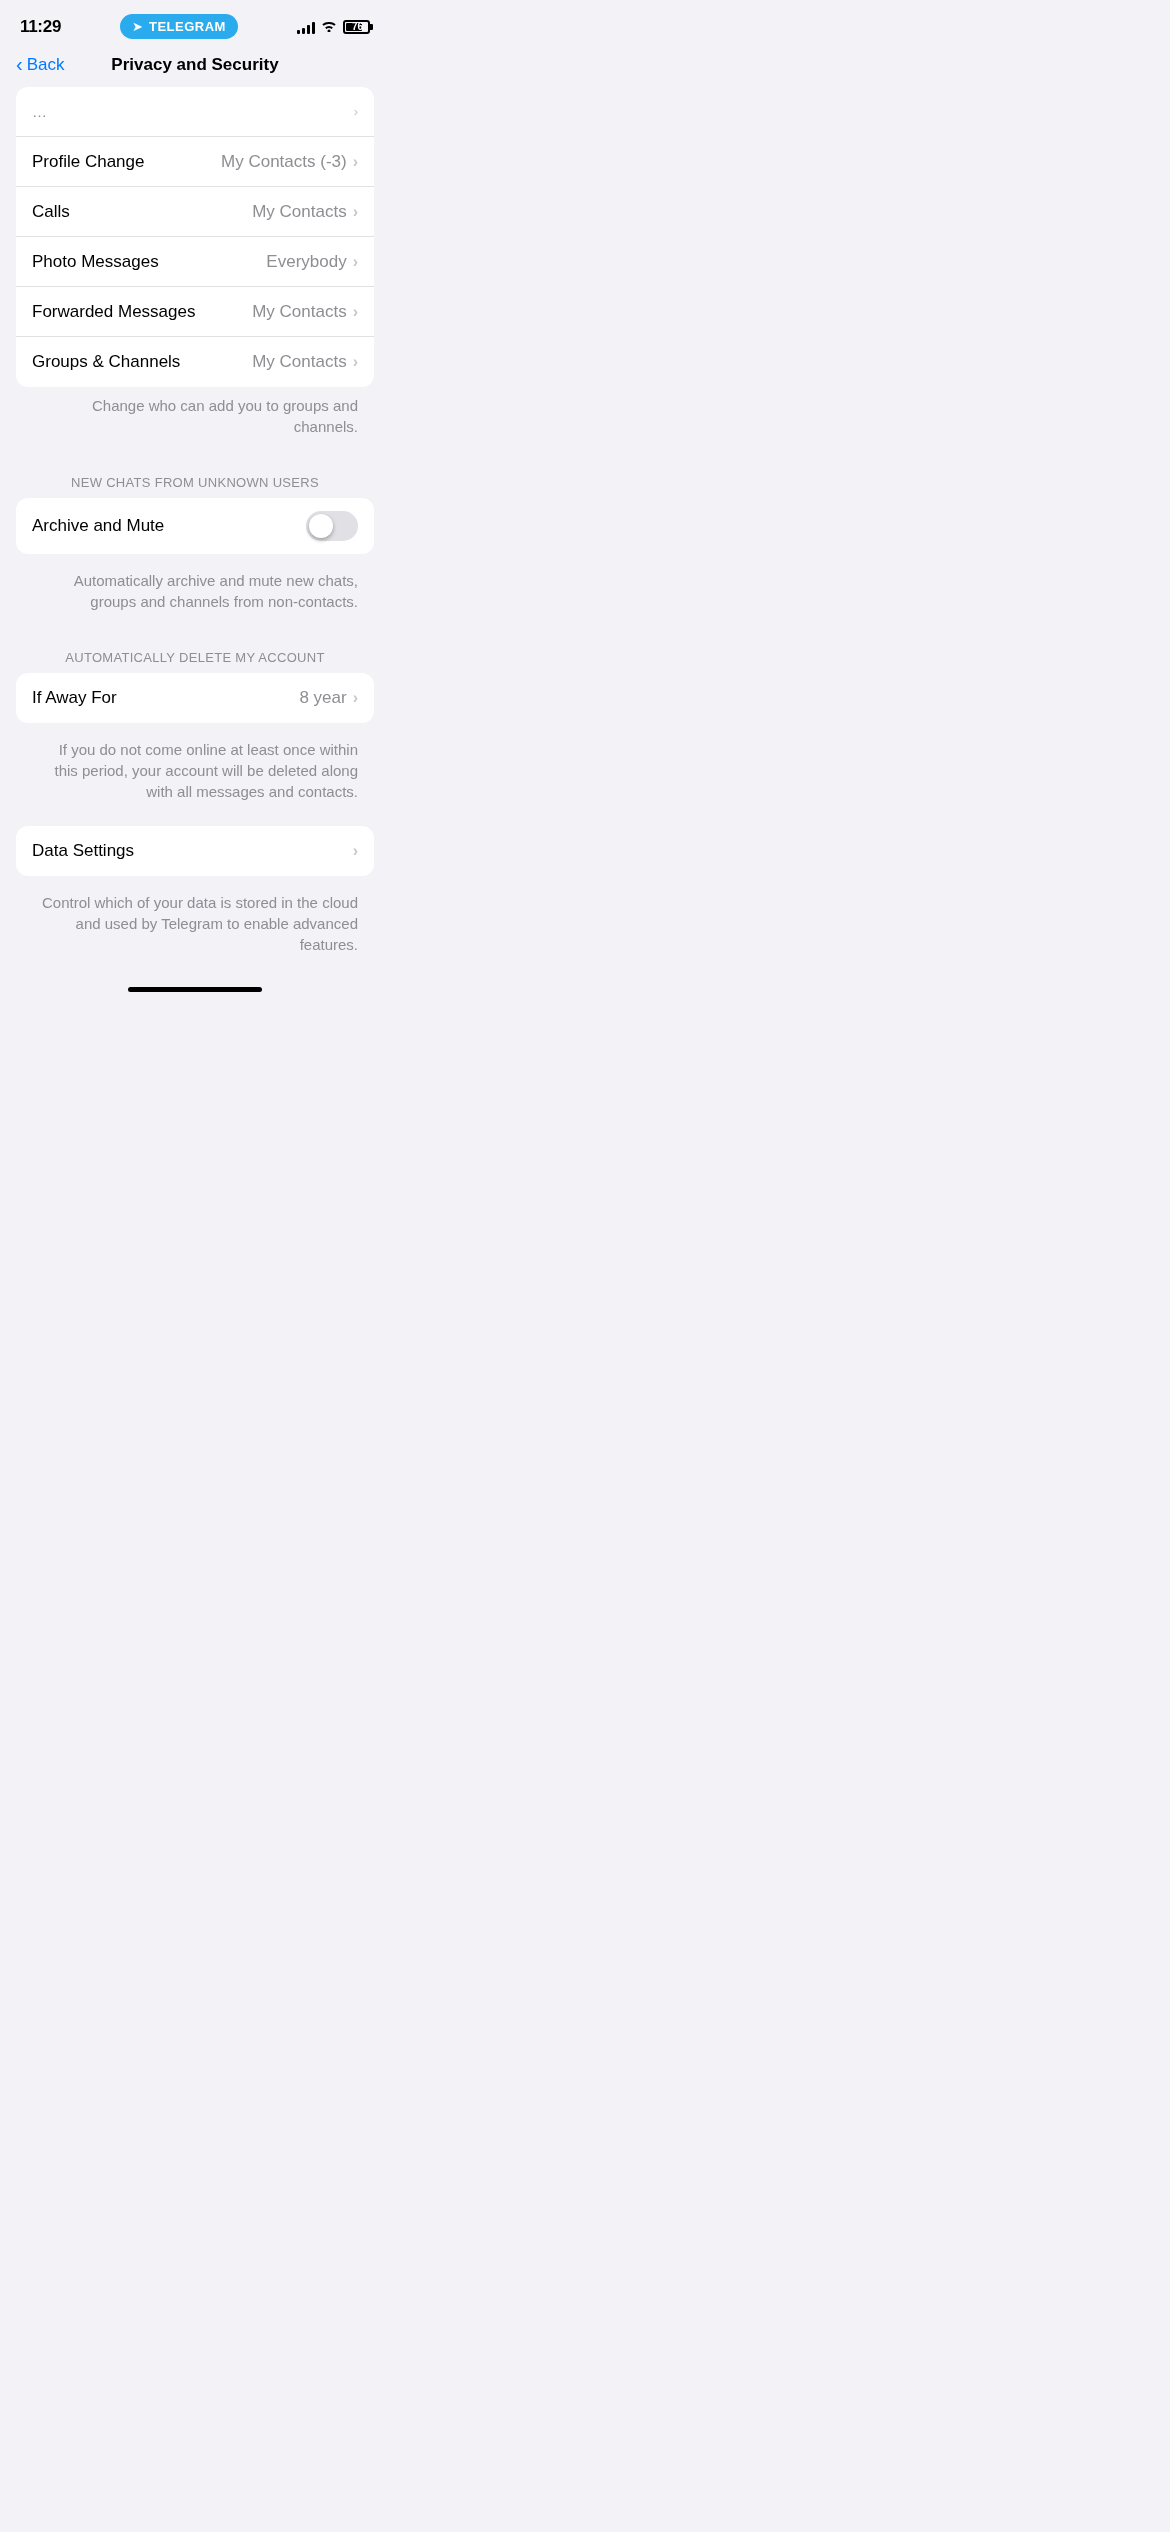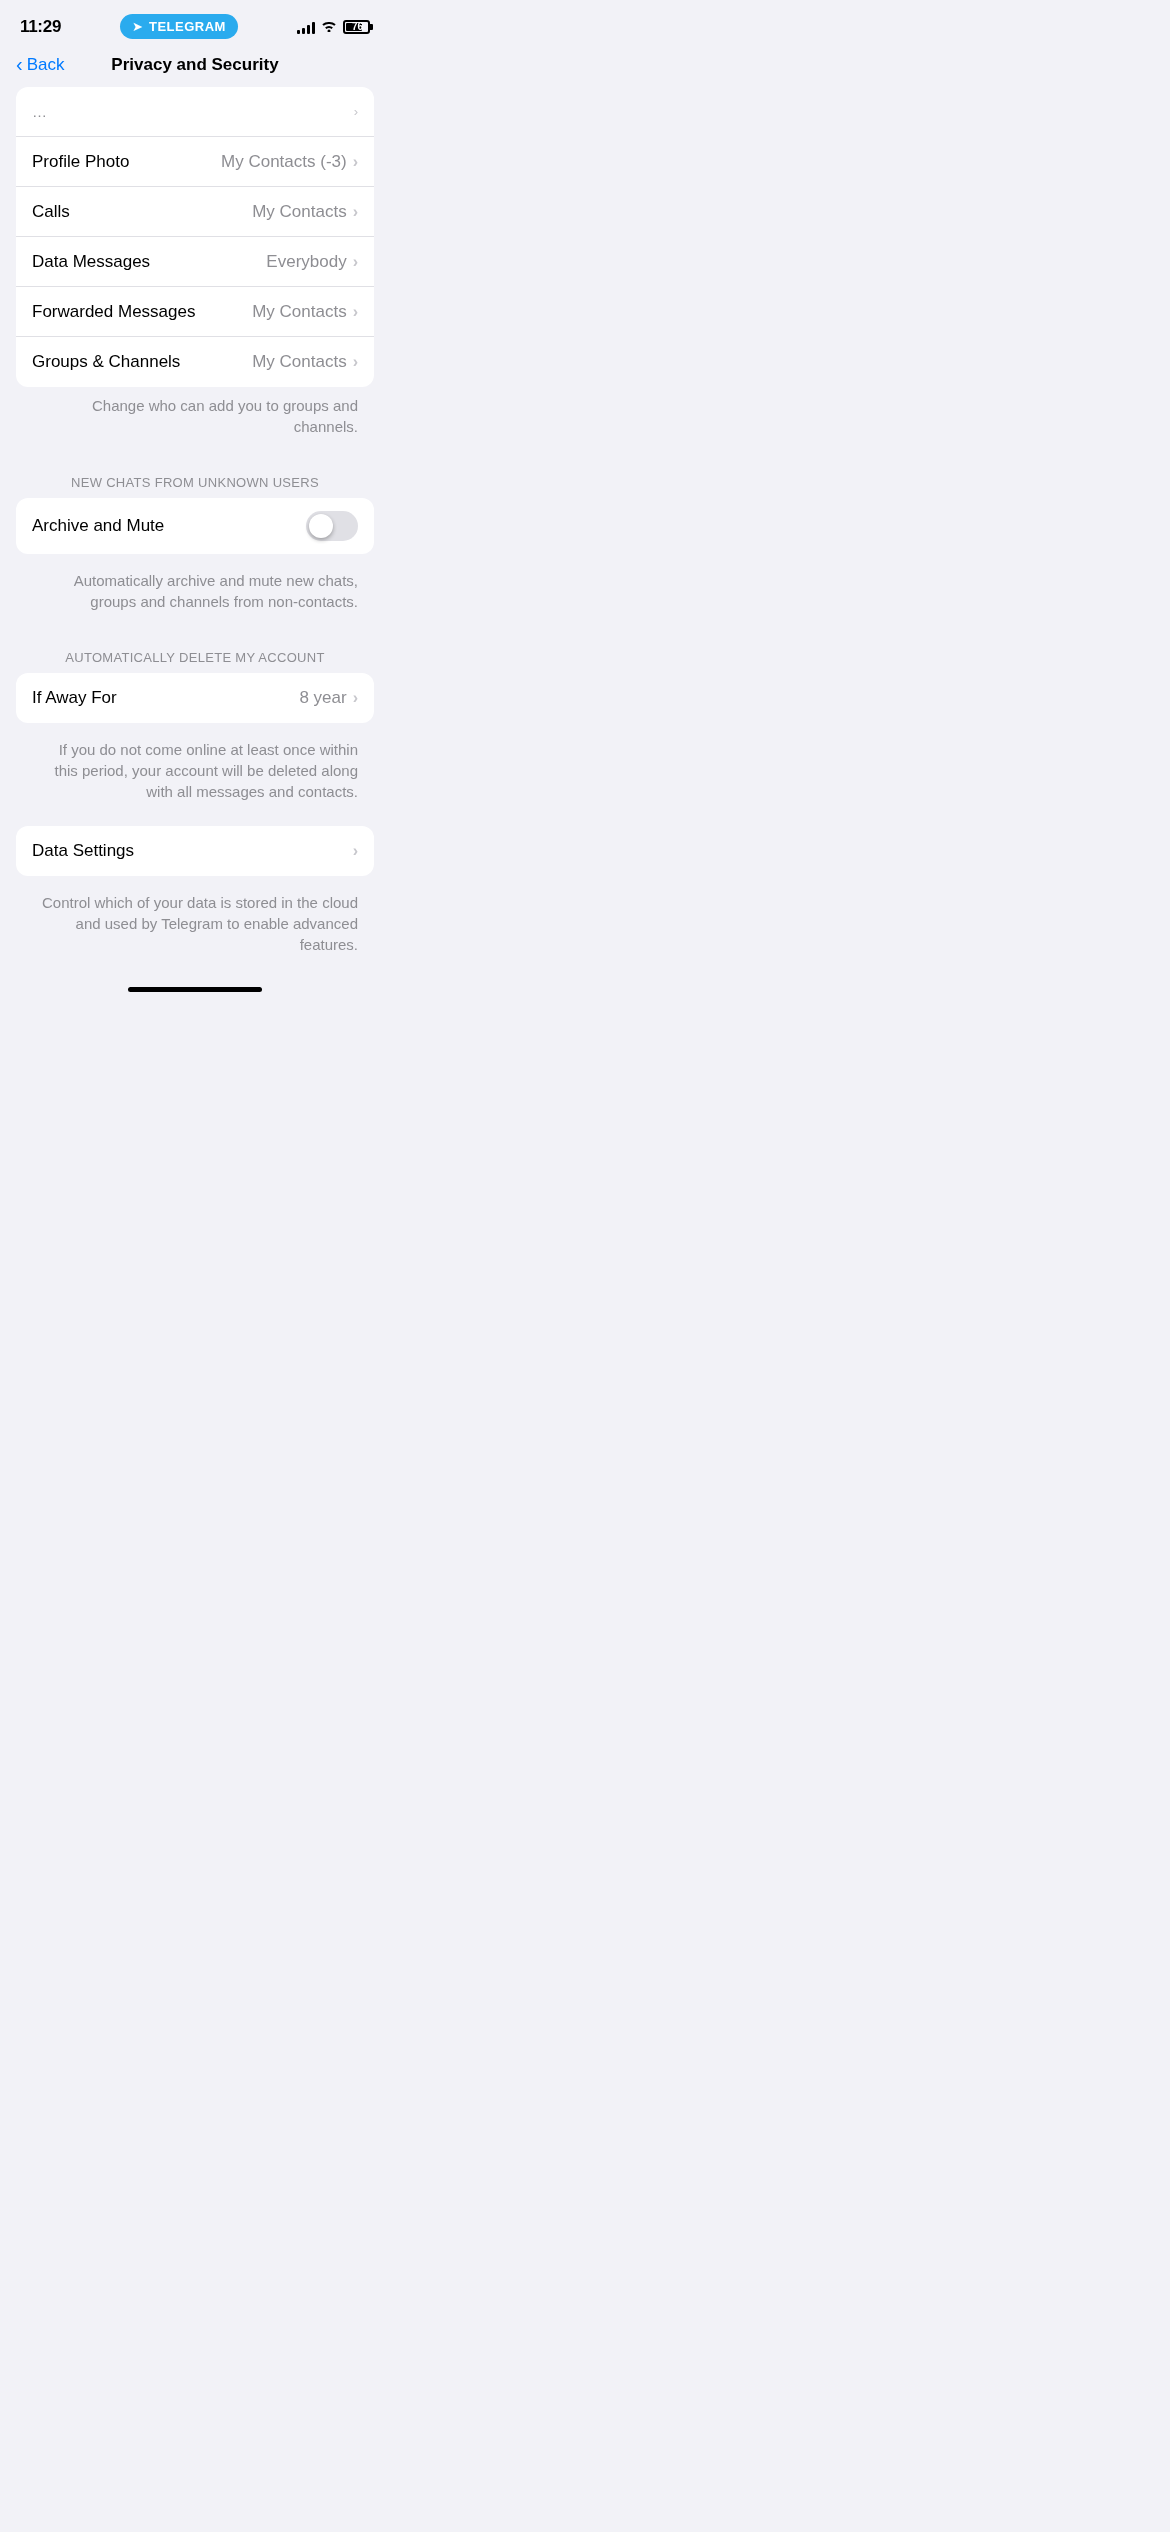--- a/index.html
+++ b/index.html
@@ -329,37 +329,37 @@
     <div class="partial-section card-section">
 
       <div class="partial-row card-row">
         <span class="card-row-label" style="color:#8e8e93; font-size:15px;">…</span>
         <div class="card-row-value">
           <span style="color:#c7c7cc; font-size:13px;">›</span>
         </div>
       </div>
 
       <div class="card-row">
-        <span class="card-row-label">Profile Photo</span>
+        <span class="card-row-label">Profile Change</span>
         <div class="card-row-value">
           <span>My Contacts (-3)</span>
           <span class="chevron-right">›</span>
         </div>
       </div>
 
       <div class="card-row">
         <span class="card-row-label">Calls</span>
         <div class="card-row-value">
           <span>My Contacts</span>
           <span class="chevron-right">›</span>
         </div>
       </div>
 
       <div class="card-row">
-        <span class="card-row-label">Data Messages</span>
+        <span class="card-row-label">Photo Messages</span>
         <div class="card-row-value">
           <span>Everybody</span>
           <span class="chevron-right">›</span>
         </div>
       </div>
 
       <div class="card-row">
         <span class="card-row-label">Forwarded Messages</span>
         <div class="card-row-value">
           <span>My Contacts</span>

